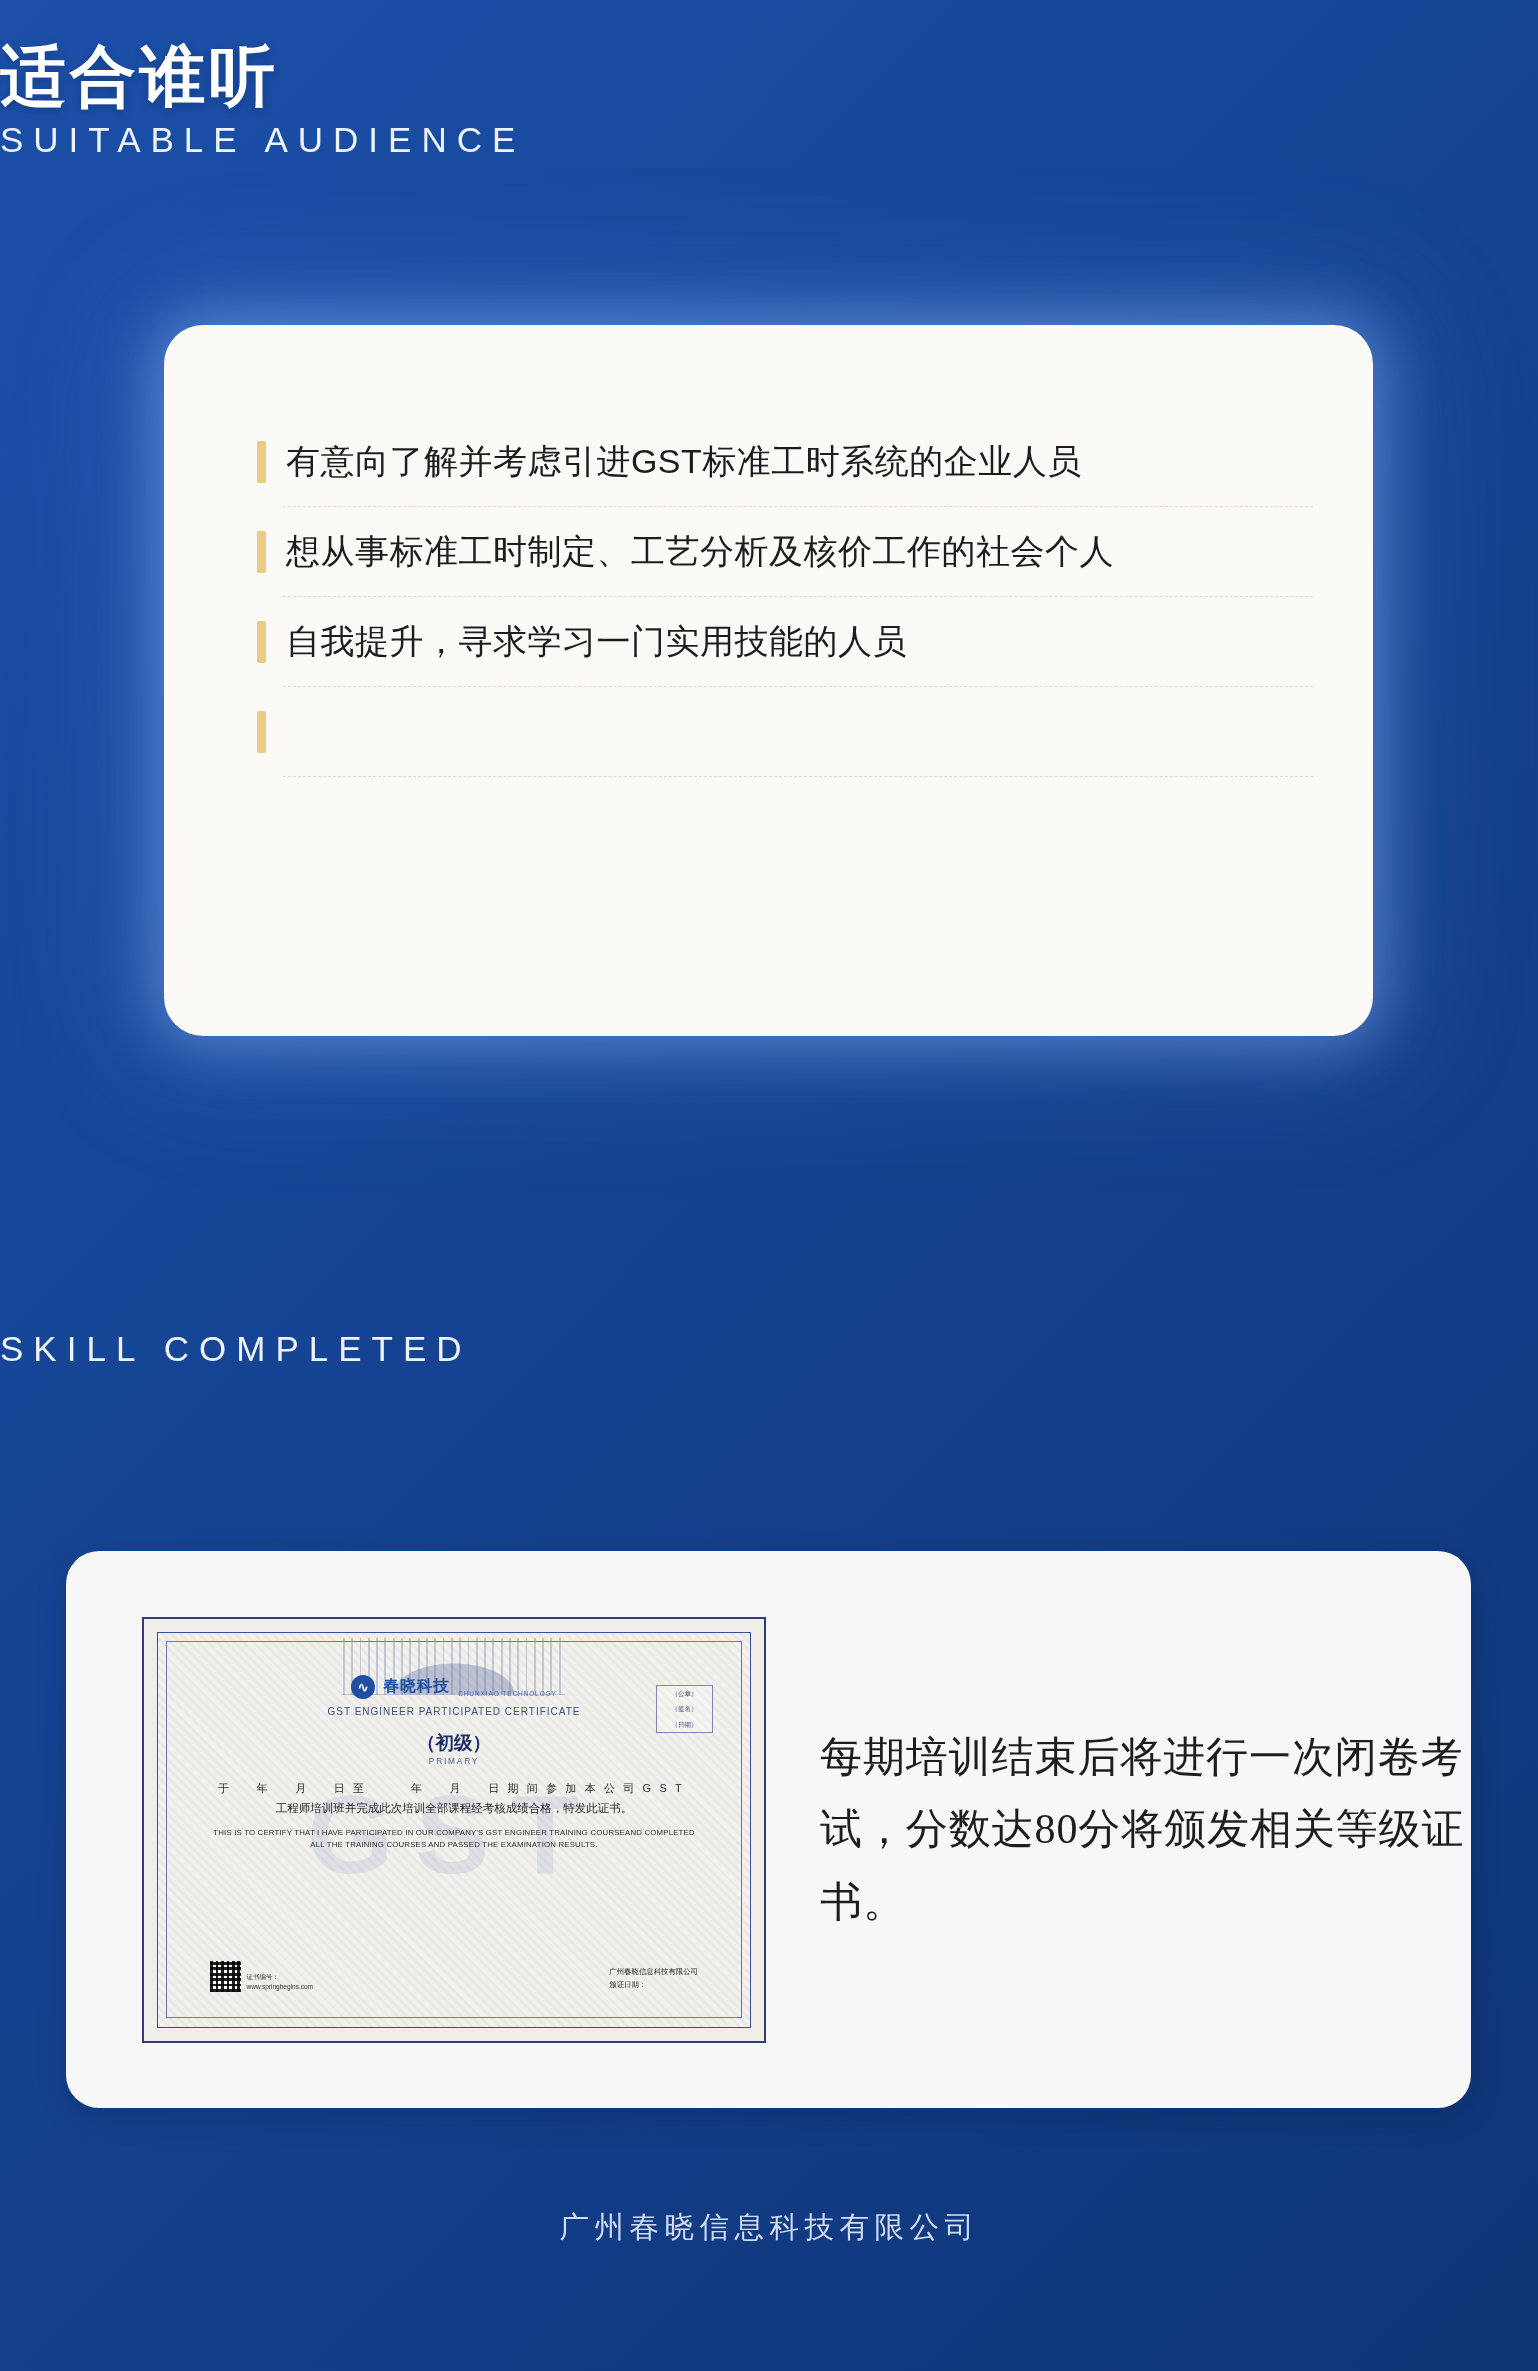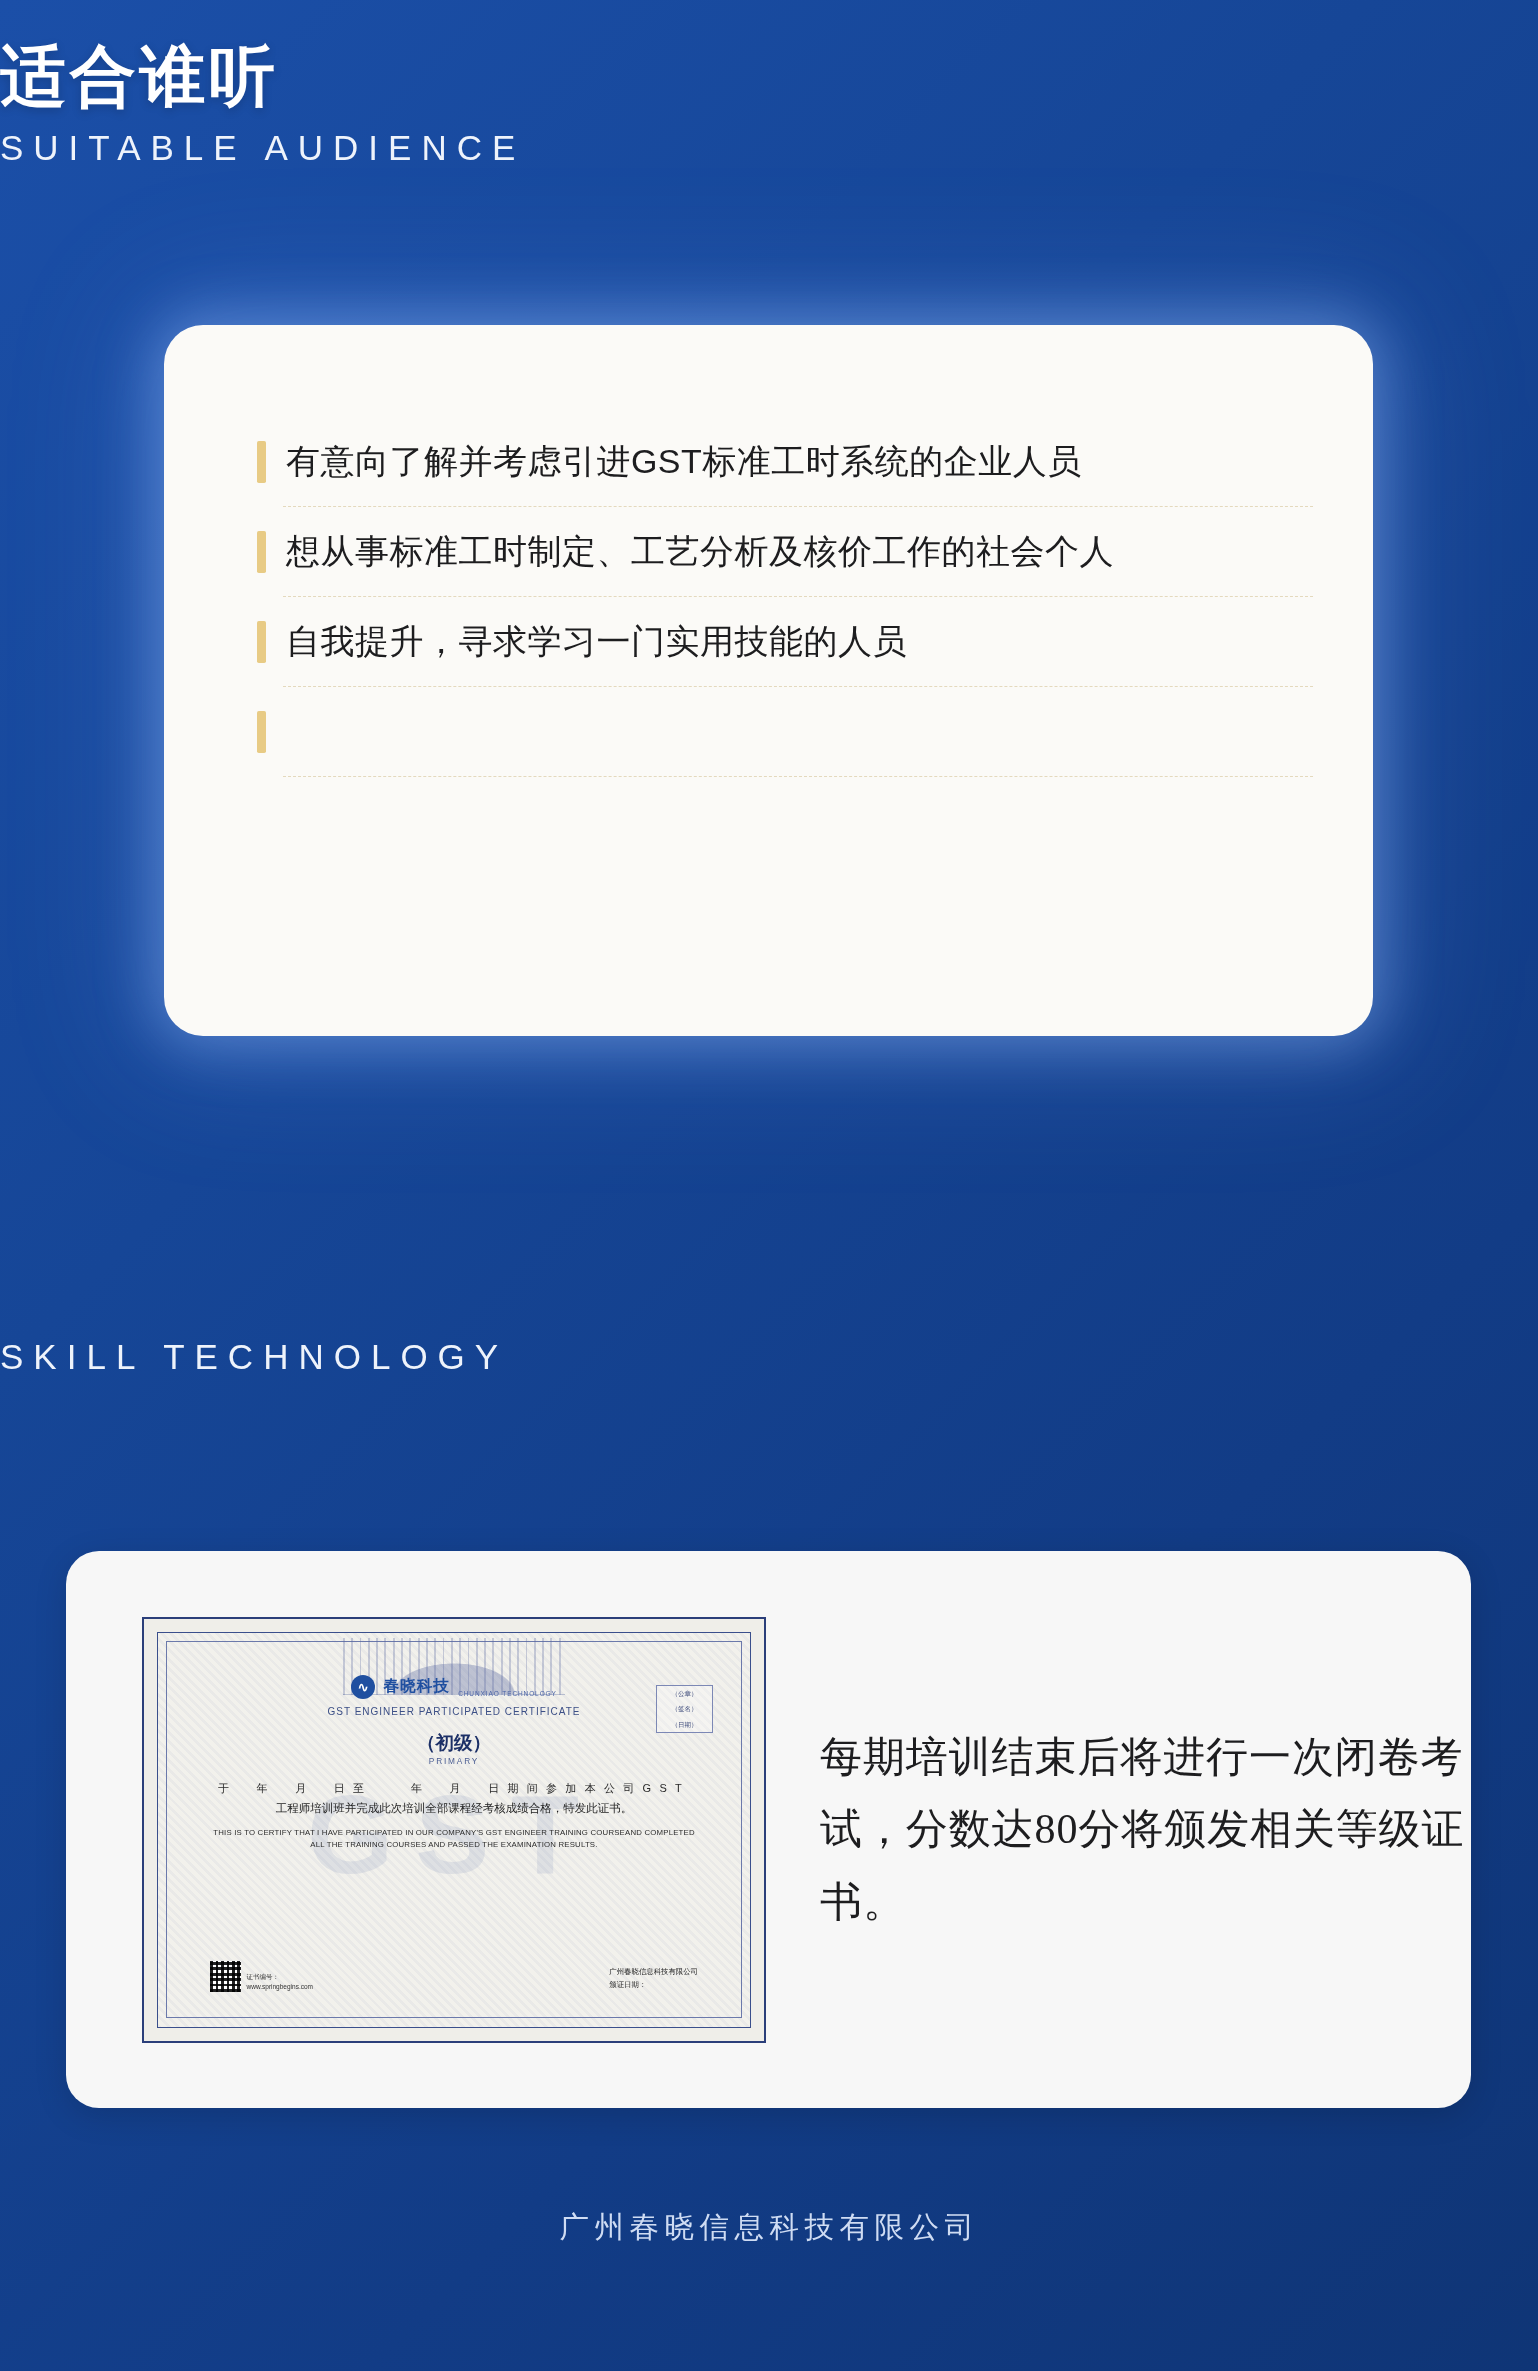--- a/index.html
+++ b/index.html
@@ -22,21 +22,21 @@
     font-size: 66px;
     font-weight: bold;
     letter-spacing: 3.7px;
     line-height: 1.15;
     text-shadow: 0 2.8px 9.2px rgba(0,0,0,0.18);
   }
   .section-head .en {
     font-size: 35px;
     font-weight: 300;
     letter-spacing: 10px;
-    margin-top: 13px;
+    margin-top: 5px;
     color: #eef3fb;
   }
 
   
   .audience-wrap {
     position: absolute;
     left: 164px;
     top: 325px;
     width: 1209px;
     height: 711px;
@@ -326,21 +326,21 @@
       <div class="aud-item">
         <span class="aud-bar"></span>
       </div>
       <div class="aud-sep"></div>
 
     </div>
   </div>
 </div>
 
 <div class="section-head" style="position:absolute;left:0;right:0;top:1324px;">
-  <div class="en">SKILL TECHNOLOGY</div>
+  <div class="en">SKILL COMPLETED</div>
 </div>
 
 <div class="skill-wrap">
 
   <div class="cert-holder">
     <div class="cert">
       <div class="cert-inner">
         <div class="cert-crest"></div>
         <div class="cert-ghost">GST</div>
 

